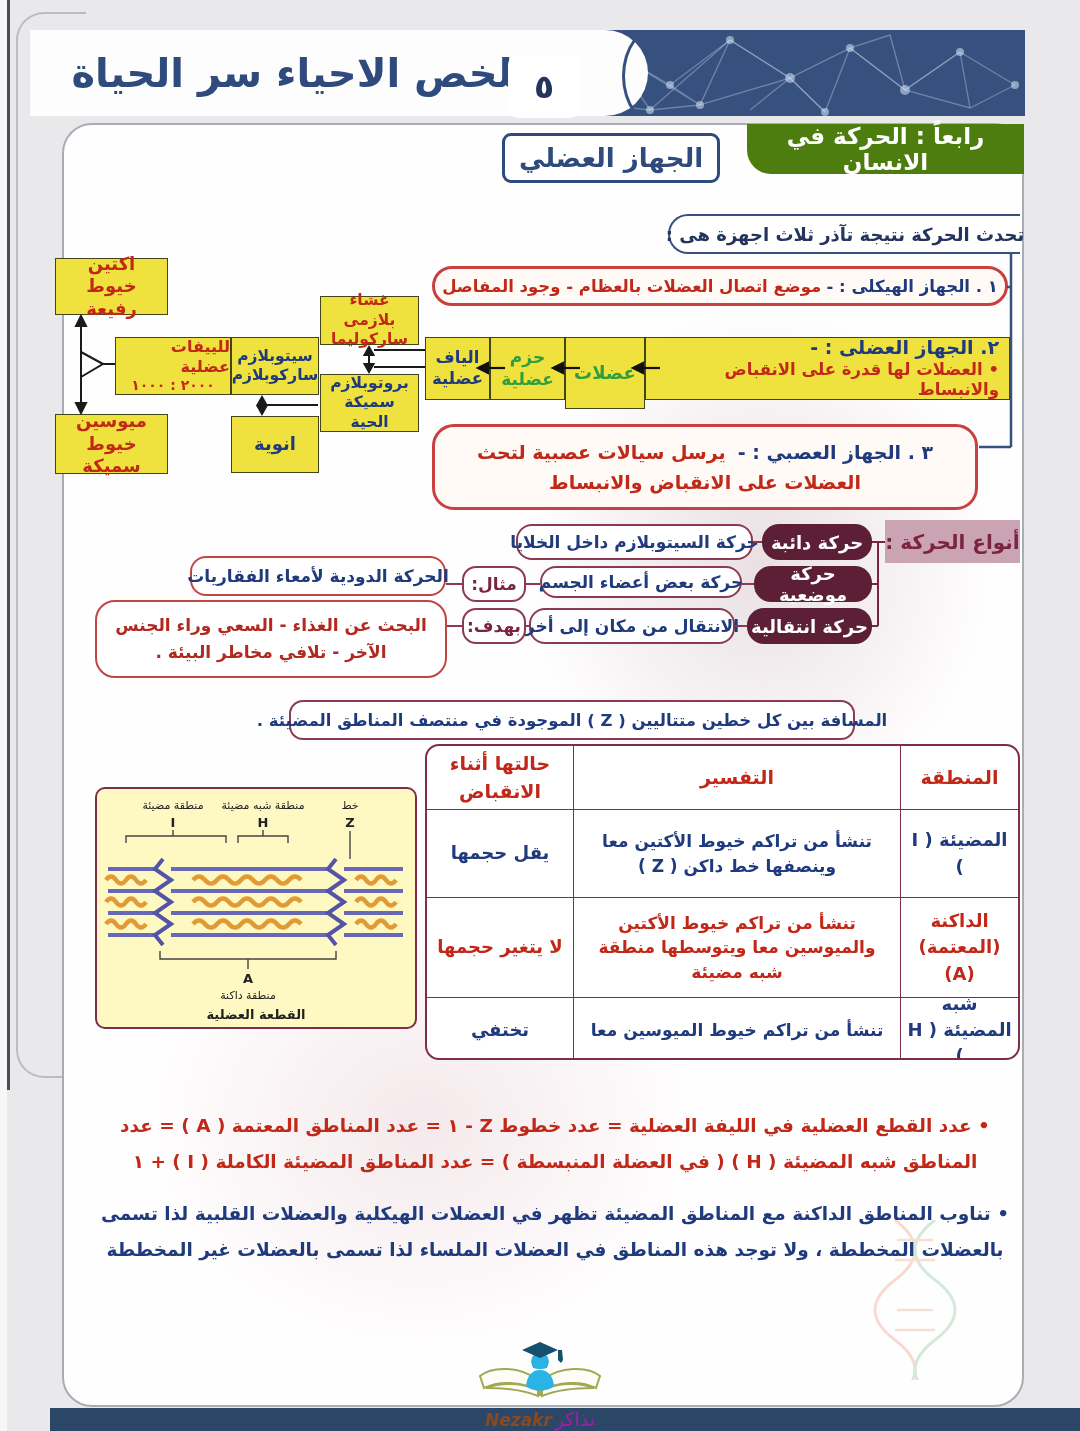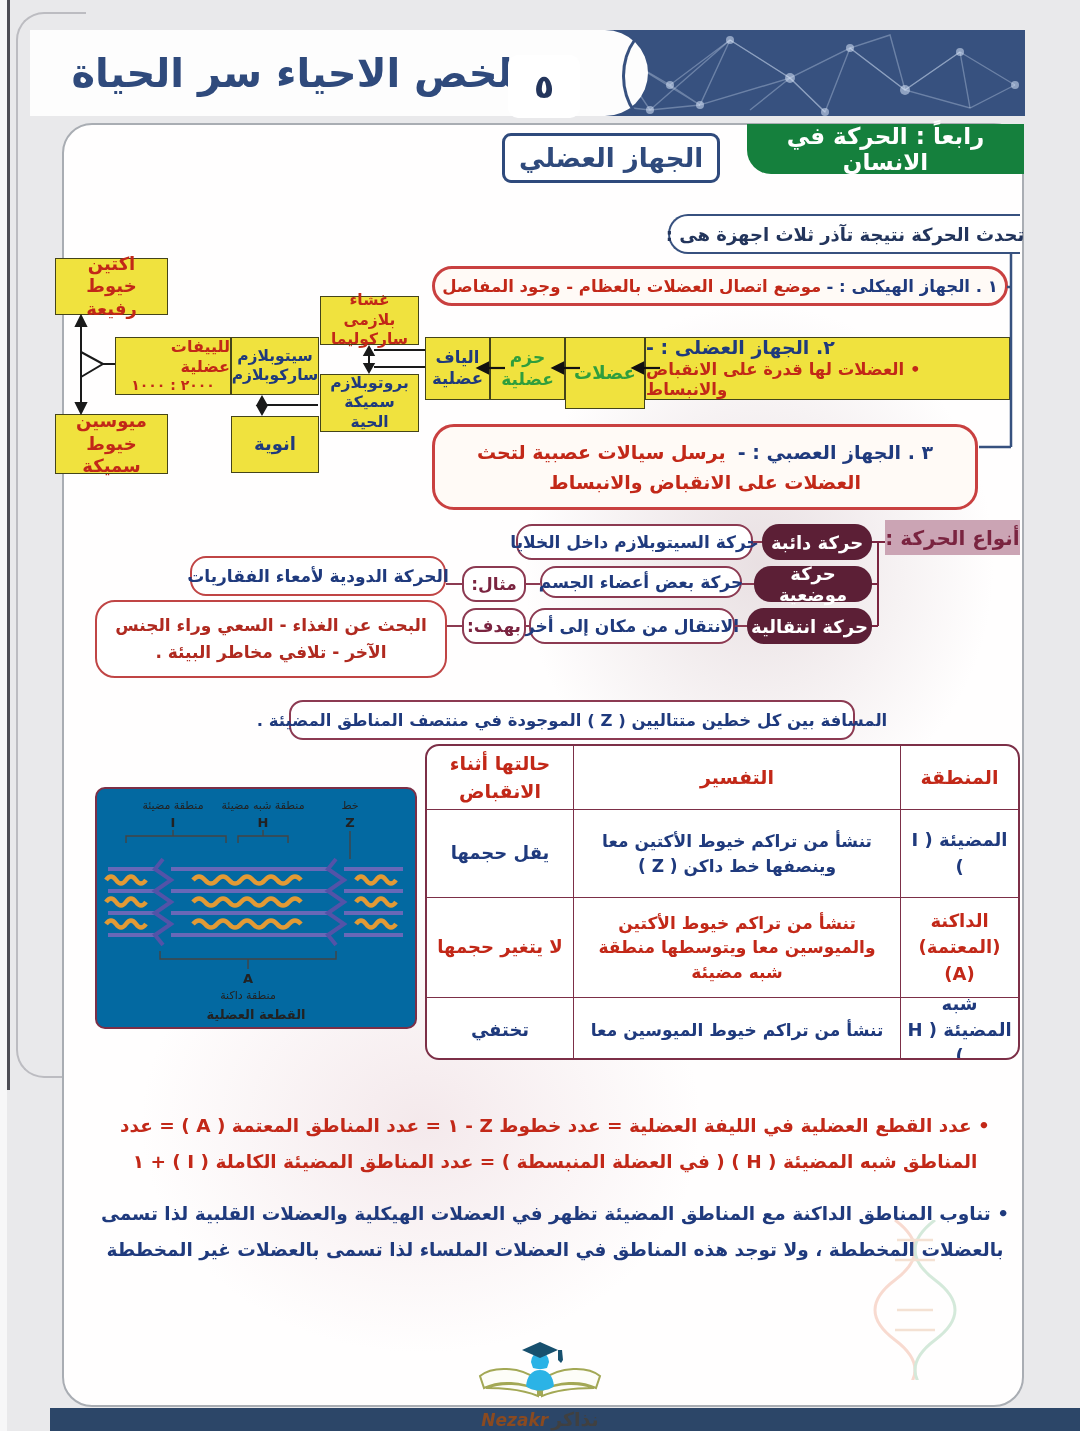--- a/index.html
+++ b/index.html
@@ -15,43 +15,43 @@
   
   .banner{left:30px;top:30px;width:995px;height:86px;background:#37517f;overflow:hidden;z-index:2;}
   .banner-white{position:absolute;left:0;top:0;width:618px;height:86px;background:#fdfdfd;border-radius:0 120px 120px 0;}
   .banner-arc{position:absolute;left:592px;top:-6px;width:72px;height:98px;border:3px solid #37517f;border-color:transparent transparent transparent #37517f;border-radius:50%;}
   .page-title{position:absolute;left:40px;top:12px;width:470px;height:62px;color:#2f4a7c;font-size:40px;font-weight:bold;display:flex;align-items:center;justify-content:center;}
   .page-tab{left:508px;top:55px;width:72px;height:63px;background:#ffffff;border-radius:10px;z-index:3;color:#23355c;font-size:33px;font-weight:bold;}
   
   .card{left:62px;top:123px;width:962px;height:1284px;background:#fffefe;border:2px solid #a9adb3;border-radius:30px;z-index:1;overflow:hidden;}
   .card:before{content:"";position:absolute;left:48%;top:14%;width:470px;height:520px;border-radius:50%;background:radial-gradient(closest-side,rgba(218,204,208,.6),rgba(218,204,208,0));}
   .card:after{content:"";position:absolute;left:8%;top:60%;width:560px;height:460px;border-radius:50%;background:radial-gradient(closest-side,rgba(233,212,217,.5),rgba(233,212,217,0));}
-  .sec-tab{left:747px;top:124px;width:277px;height:50px;background:#15803d;border-radius:0 0 0 24px;color:#fff;font-size:23px;font-weight:bold;z-index:4;}
+  .sec-tab{left:747px;top:124px;width:277px;height:50px;background:#4d7c0f;border-radius:0 0 0 24px;color:#fff;font-size:23px;font-weight:bold;z-index:4;}
   .sub-box{left:502px;top:133px;width:218px;height:50px;background:#fff;border:3px solid #2f4a7c;border-radius:9px;color:#2f4a7c;font-size:26px;font-weight:bold;z-index:4;}
   .intro-box{left:668px;top:214px;width:352px;height:40px;background:#fff;border:2px solid #37517f;border-right:none;border-radius:20px 0 0 20px;color:#23355c;font-size:18px;font-weight:bold;white-space:nowrap;z-index:4;}
   .red-round{background:#fffaf6;border:3px solid #c94040;border-radius:22px;z-index:4;}
   .item1{left:432px;top:266px;width:576px;height:40px;font-size:16.5px;white-space:nowrap;}
   .item3{left:432px;top:424px;width:546px;height:86px;font-size:19px;padding:4px 14px;line-height:1.6;}
   .t-navy{color:#1f3a7d;} .t-red{color:#c22818;} .t-green{color:#2f9e3d;} .t-maroon{color:#7a2440;} .t-blue{color:#1f3a7d;}
   .ybox{background:#f0e23e;border:1.7px solid #44441a;font-weight:bold;z-index:4;line-height:1.25;}
-  .ybig{left:645px;top:337px;width:365px;height:63px;display:flex;flex-direction:column;justify-content:center;padding-right:10px;text-align:left;}
+  .ybig{left:645px;top:337px;width:365px;height:63px;display:flex;flex-direction:column;justify-content:center;padding-right:10px;text-align:right;}
   .ycell{display:flex;align-items:center;justify-content:center;text-align:center;}
   .movetype{background:#5c1f36;color:#fff;border-radius:17px;font-size:18px;font-weight:bold;z-index:4;}
   .wbox{background:#fff;border:2px solid #8c3a52;border-radius:16px;font-weight:bold;font-size:17px;white-space:nowrap;z-index:4;}
   .pink-label{background:#cba4b4;color:#7a2440;font-weight:bold;z-index:4;}
   
   .mtable{left:425px;top:744px;width:595px;height:316px;border:2.5px solid #7c2f47;border-radius:14px;overflow:hidden;background:#fff;display:grid;grid-template-columns:118px 327px 1fr;grid-template-rows:64px 88px 100px 64px;direction:rtl;z-index:4;}
   .mtable>div{border-right:none;border-left:1.6px solid #7c2f47;border-bottom:1.6px solid #7c2f47;display:flex;align-items:center;justify-content:center;text-align:center;font-weight:bold;padding:2px 6px;line-height:1.45;background:transparent;}
   .mtable>div:nth-child(3n){border-left:none;}
   .mtable>div:nth-child(n+10){border-bottom:none;}
   .th{color:#c22818;font-size:19px;}
   .cell-b{color:#1f3a7d;font-size:17px;}
   .cell-r{color:#c22818;font-size:17px;}
   
-  .diagram{left:95px;top:787px;width:322px;height:242px;background:#0369a1;border:2.5px solid #7c2f47;border-radius:10px;z-index:4;}
+  .diagram{left:95px;top:787px;width:322px;height:242px;background:#fef9c3;border:2.5px solid #7c2f47;border-radius:10px;z-index:4;}
   
   .note{left:90px;top:1108px;width:930px;color:#c22818;font-size:18.5px;font-weight:bold;text-align:center;line-height:1.95;z-index:4;}
   .note2{top:1196px;color:#1f3a7d;}
   
   .logo{left:462px;top:1336px;width:156px;height:76px;z-index:4;}
   .bottombar{left:50px;top:1408px;width:1030px;height:23px;background:#2c4668;z-index:2;}
   .overlay{left:0;top:0;width:1080px;height:1431px;z-index:6;pointer-events:none;}
   .dna{left:865px;top:1220px;width:170px;height:160px;opacity:.22;z-index:3;}
 </style>
 </head>
@@ -123,21 +123,21 @@
   <div class="abs ybox ycell t-red" style="left:55px;top:414px;width:113px;height:60px;font-size:18px;padding:2px 6px;">ميوسين خيوط سميكة</div>
   <div class="abs ybox" style="left:115px;top:337px;width:116px;height:58px;display:flex;flex-direction:column;align-items:center;justify-content:center;">
     <div class="t-red" style="font-size:16px;">للييفات عضلية</div>
     <div class="t-red" style="font-size:14px;">٢٠٠٠ : ١٠٠٠</div>
   </div>
   <div class="abs ybox ycell t-navy" style="left:231px;top:337px;width:88px;height:58px;font-size:15.5px;padding:2px 4px;">سيتوبلازم ساركوبلازم</div>
   <div class="abs ybox ycell t-red" style="left:320px;top:296px;width:99px;height:49px;font-size:15.5px;padding:2px 4px;">غشاء بلازمى ساركوليما</div>
   <div class="abs ybox ycell t-navy" style="left:320px;top:374px;width:99px;height:58px;font-size:15.5px;padding:2px 4px;">بروتوبلازم سميكة الحية</div>
   <div class="abs ybox ycell t-navy" style="left:231px;top:416px;width:88px;height:57px;font-size:18px;">انوية</div>
 
-  <div class="abs ctr pink-label" style="left:885px;top:520px;width:135px;height:35px;font-size:20px;">أنواع الحركة :</div>
+  <div class="abs ctr pink-label" style="left:885px;top:520px;width:135px;height:43px;font-size:20px;">أنواع الحركة :</div>
   <div class="abs ctr movetype" style="left:762px;top:524px;width:110px;height:36px;">حركة دائبة</div>
   <div class="abs ctr movetype" style="left:754px;top:566px;width:118px;height:36px;">حركة موضعية</div>
   <div class="abs ctr movetype" style="left:747px;top:608px;width:125px;height:36px;">حركة انتقالية</div>
   <div class="abs ctr wbox t-blue" style="left:516px;top:524px;width:237px;height:36px;">حركة السيتوبلازم داخل الخلايا</div>
   <div class="abs ctr wbox t-blue" style="left:540px;top:566px;width:202px;height:32px;">حركة بعض أعضاء الجسم</div>
   <div class="abs ctr wbox t-blue" style="left:529px;top:608px;width:206px;height:36px;">الانتقال من مكان إلى أخر</div>
   <div class="abs ctr wbox t-maroon" style="left:462px;top:566px;width:64px;height:36px;border-radius:14px;">مثال:</div>
   <div class="abs ctr wbox t-maroon" style="left:462px;top:608px;width:64px;height:36px;border-radius:14px;">بهدف:</div>
   <div class="abs ctr wbox t-blue" style="left:190px;top:556px;width:256px;height:40px;border-color:#c04545;">الحركة الدودية لأمعاء الفقاريات</div>
   <div class="abs ctr" style="left:95px;top:600px;width:352px;height:78px;background:#fff;border:2.5px solid #c04545;border-radius:20px;color:#b02a20;font-size:17px;font-weight:bold;line-height:1.6;padding:4px 10px;z-index:4;">البحث عن الغذاء - السعي وراء الجنس الآخر - تلافي مخاطر البيئة .</div>
@@ -223,21 +223,21 @@
         <path d="M78 16 a9 10 0 0 1 9 10 l-2 6 a14 8 0 0 1 -14 0 l-2 -6 a9 10 0 0 1 9 -10"></path>
         <path d="M78 34 c8 0 13 6 14 16 c-6 6 -22 6 -28 0 c1 -10 6 -16 14 -16"></path>
       </g>
       <g>
         <path d="M60 14 L78 6 L96 14 L78 22 Z" fill="#17506e"></path>
         <path d="M96 14 l0 10 l3 3 l2 -3 l-1 -10 Z" fill="#17506e"></path>
       </g>
     </svg>
     <div style="position:absolute;left:0;top:54px;width:156px;display:flex;direction:ltr;justify-content:center;gap:3px;align-items:baseline;">
       <span style="color:#8a4a20;font-size:17px;font-weight:bold;font-style:italic;margin-top:20px;">Nezakr</span>
-      <span style="color:#404040;font-size:19px;font-weight:bold;">نذاكر</span>
+      <span style="color:#a21caf;font-size:19px;font-weight:normal;">نذاكر</span>
     </div>
   </div>
 
   <div class="abs bottombar"></div>
 
   <svg class="abs overlay" viewBox="0 0 1080 1431">
 
     <g stroke="#1a1a1a" stroke-width="2" fill="#1a1a1a">
       <line x1="81" y1="324" x2="81" y2="406"></line>
       <polygon points="81,316 76,326 86,326"></polygon>

